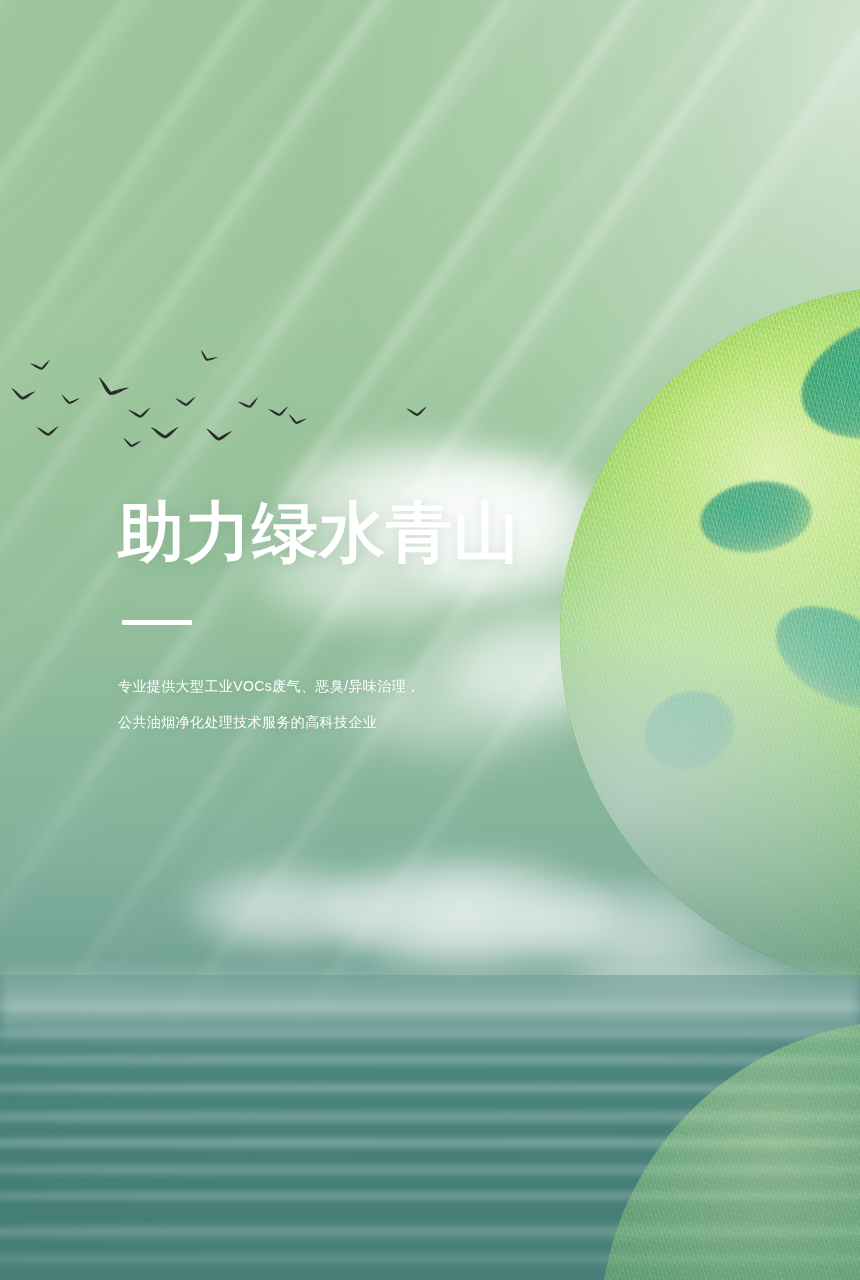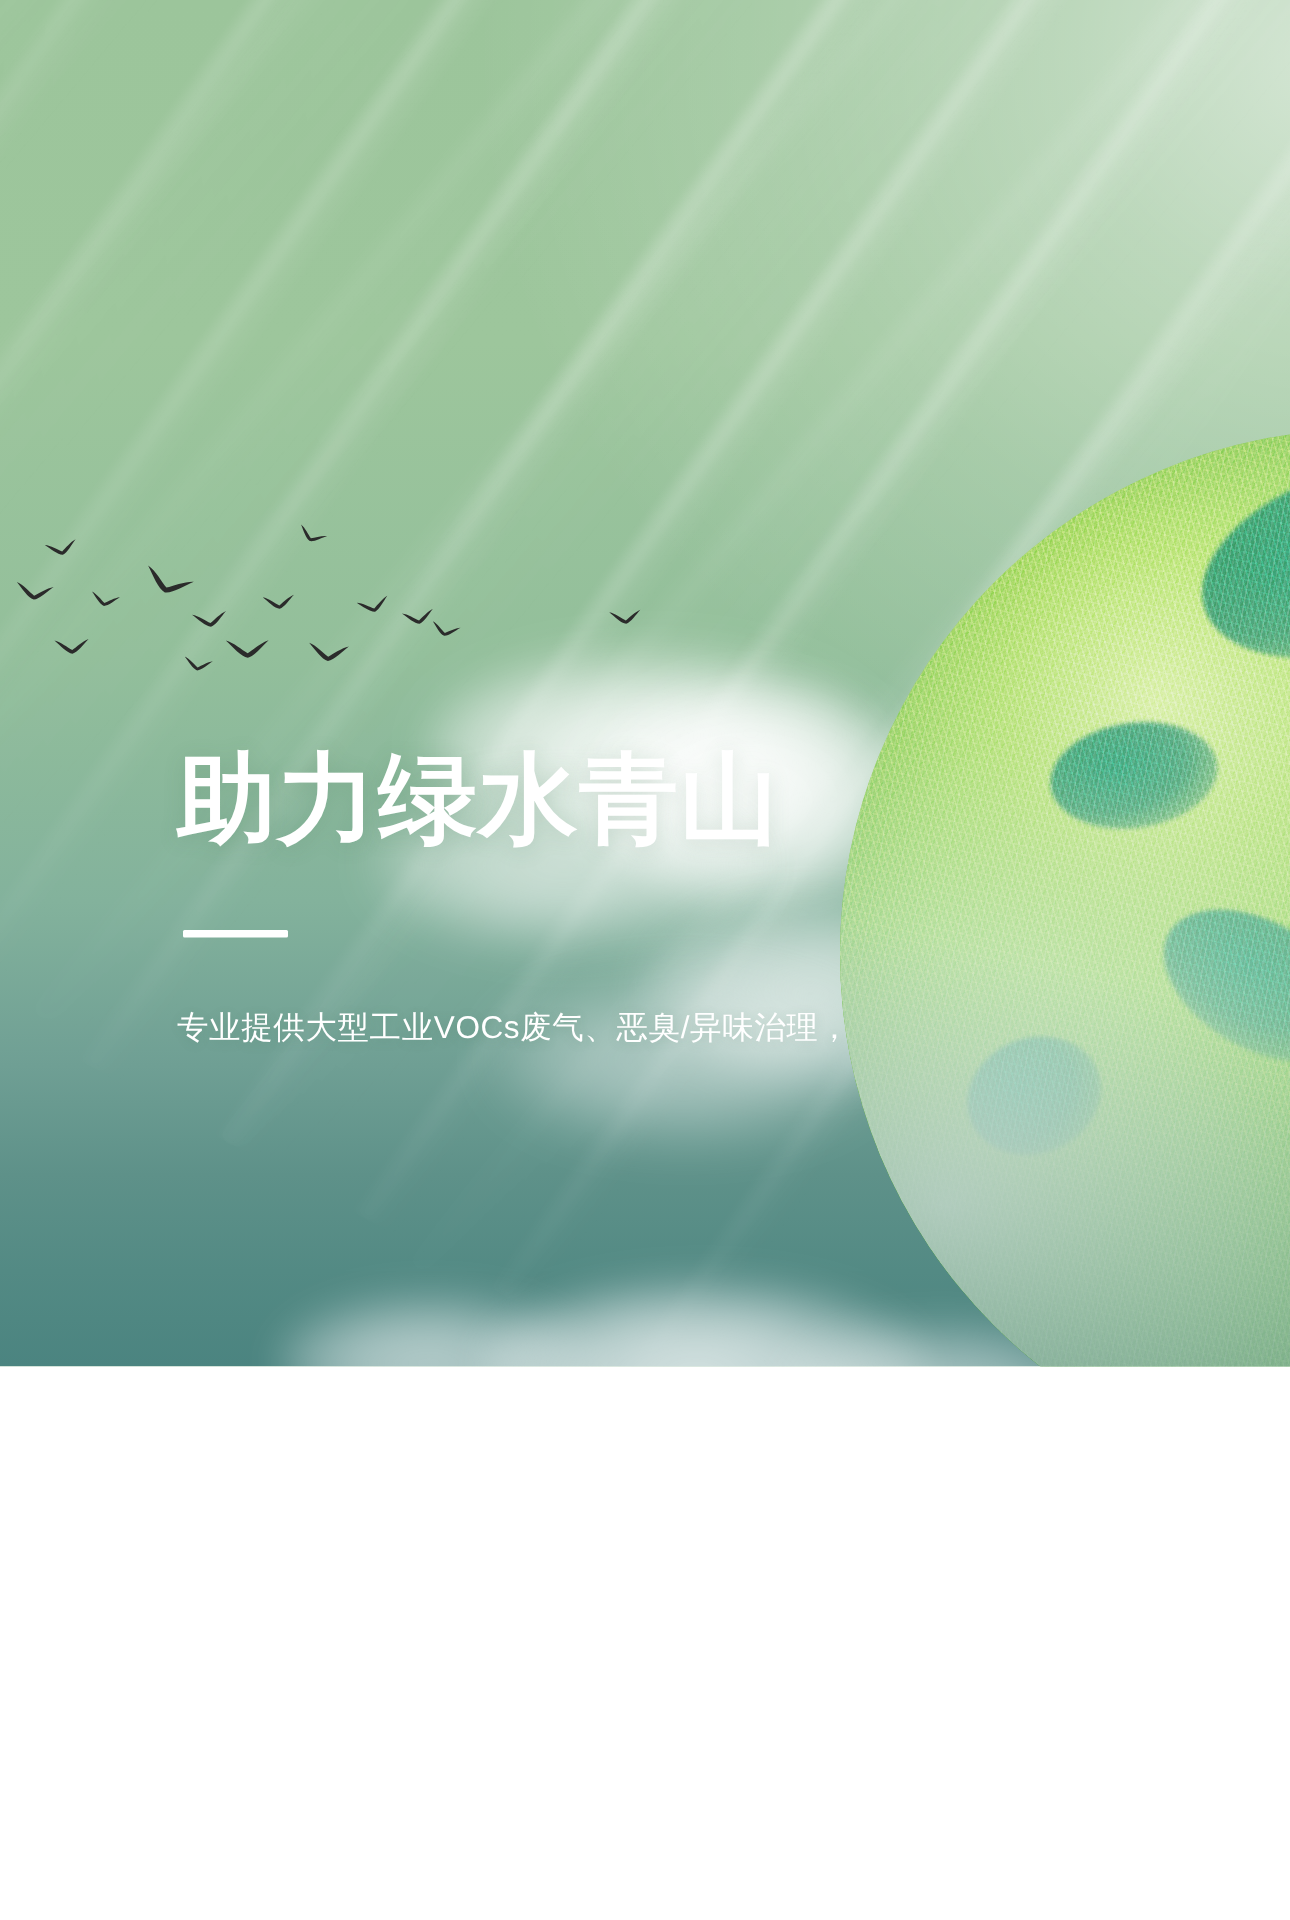--- a/index.html
+++ b/index.html
@@ -6,21 +6,21 @@
     margin: 0; padding: 0;
     background: #ffffff;
   }
   body {
     font-family: "Liberation Sans", "DejaVu Sans", sans-serif;
   }
 
   .poster {
     position: relative;
     width: 860px;
-    height: 911px;
+    height: 1280px;
     overflow: hidden;
     background: #9cc59b;
   }
 
   
   .sky {
     position: absolute;
     inset: 0;
     background:
       linear-gradient(180deg,
@@ -255,21 +255,21 @@
   }
   .divider {
     width: 70px; height: 5px;
     background: #ffffff;
     margin: 48px 0 0 4px;
     border-radius: 1px;
   }
   .sub {
     margin: 44px 0 0 0;
     color: #ffffff;
-    font-size: 21px;
+    font-size: 14px;
     line-height: 34px;
     letter-spacing: .4px;
     font-weight: 400;
     text-shadow: 0 1px 8px rgba(60,110,80,0.20);
     white-space: nowrap;
   }
 </style>
 </head>
 <body>
 
@@ -372,15 +372,16 @@
     </div>
 
   <div class="globe-reflect">
     <div class="grass-tex"></div>
   </div>
 
   <div class="copy">
     <h1 class="headline">助力绿水青山</h1>
     <div class="divider"></div>
     <p class="sub">专业提供大型工业VOCs废气、恶臭/异味治理，</p>
+    <p class="sub" style="margin-top:2px">公共油烟净化处理技术服务的高科技企业</p>
   </div>
 
 </div>
 
 </body></html>

